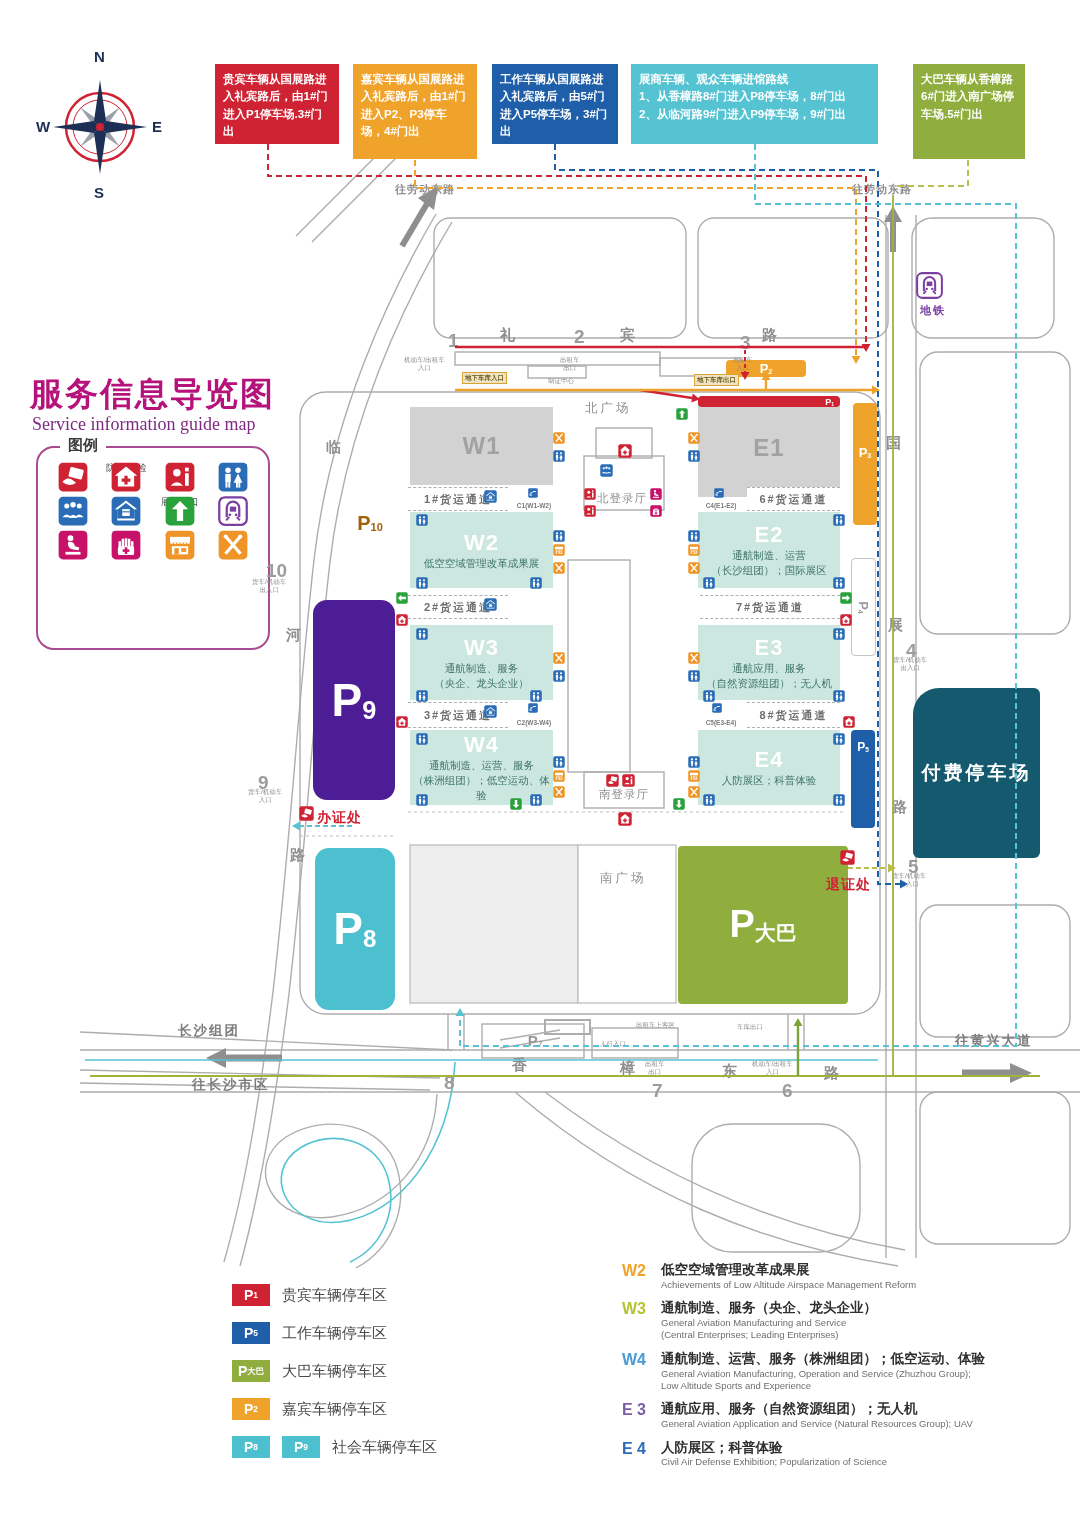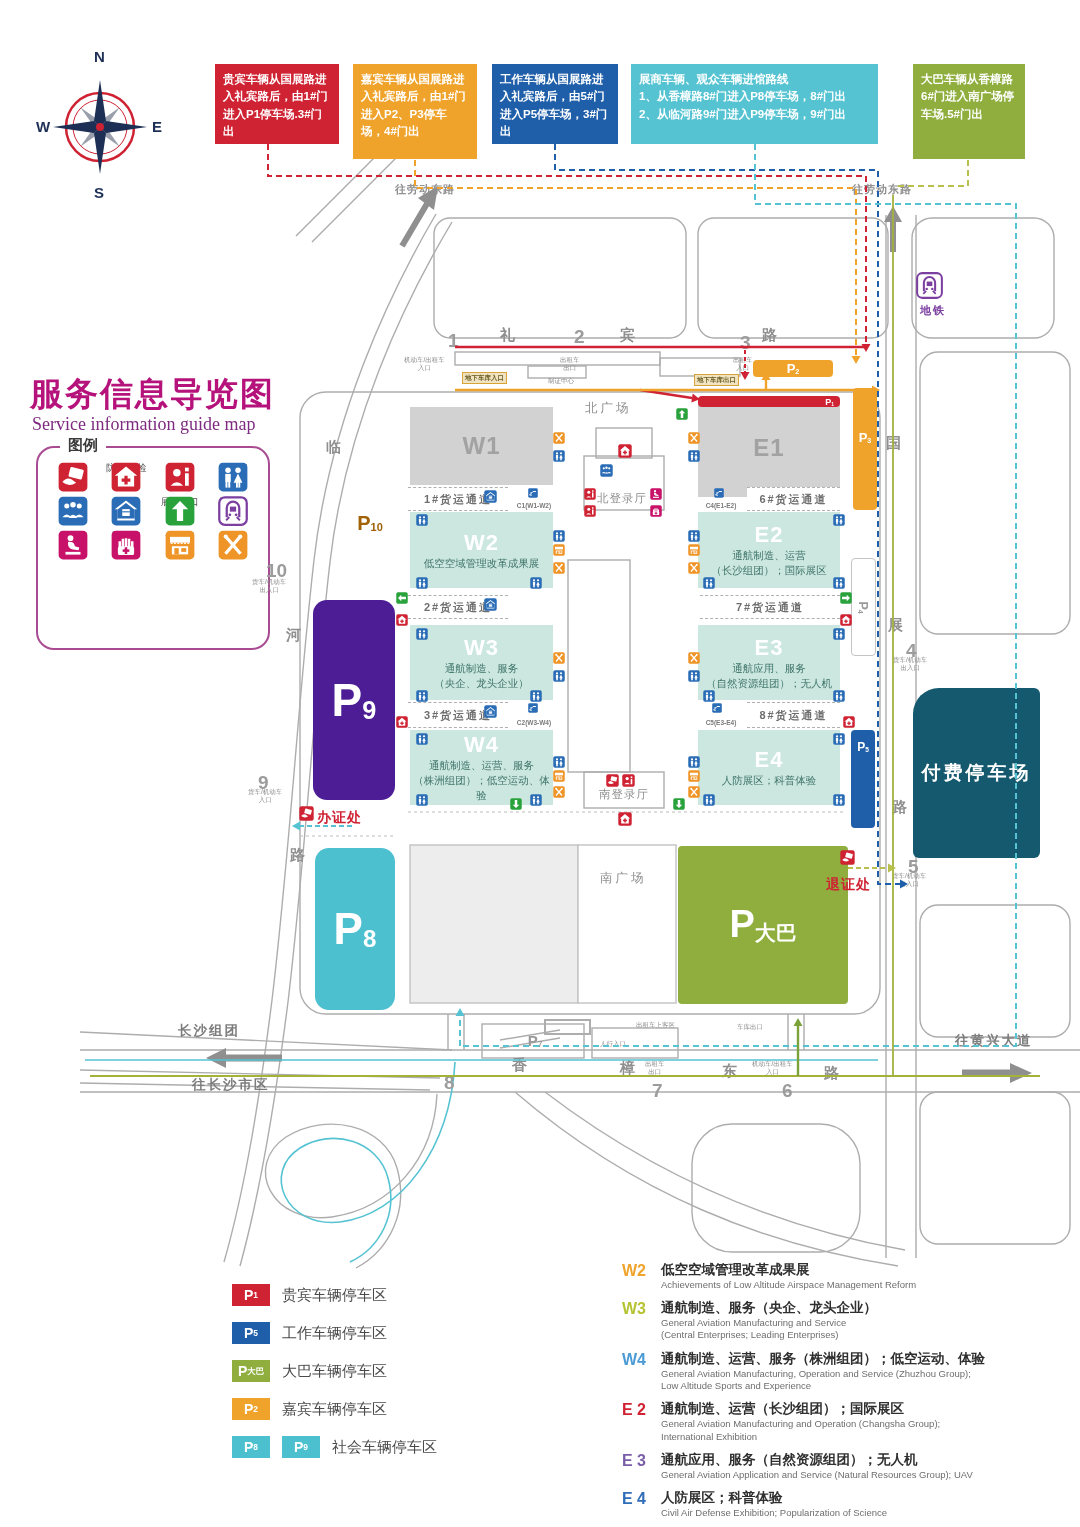--- a/index.html
+++ b/index.html
@@ -335,24 +335,24 @@
       <div class="strip" style="position: absolute; left: 747px; top: 487px; width: 93px; height: 24px;">6#货运通道</div>
       <div class="strip" style="position: absolute; left: 408px; top: 595px; width: 100px; height: 24px;">2#货运通道</div>
       <div class="strip" style="position: absolute; left: 700px; top: 595px; width: 140px; height: 24px;">7#货运通道</div>
       <div class="strip" style="position: absolute; left: 408px; top: 702px; width: 100px; height: 26px;">3#货运通道</div>
       <div class="strip small" style="position: absolute; left: 511px; top: 702px; width: 46px; height: 26px;">C2(W3-W4)</div>
       <div class="strip small" style="position: absolute; left: 698px; top: 702px; width: 46px; height: 26px;">C5(E3-E4)</div>
       <div class="strip" style="position: absolute; left: 747px; top: 702px; width: 93px; height: 26px;">8#货运通道</div>
       <div class="park" style="position: absolute; left: 698px; top: 396px; width: 142px; height: 11px; background: rgb(207, 34, 51); font-size: 9px; justify-content: flex-end; padding-right: 6px;">
         <span style="display: inline-block;">P<span class="ps">1</span></span>
       </div>
-      <div class="park" style="position: absolute; left: 753px; top: 360px; width: 80px; height: 17px; background: rgb(239, 163, 43); font-size: 13px;">
+      <div class="park" style="position: absolute; left: 726px; top: 360px; width: 80px; height: 17px; background: rgb(239, 163, 43); font-size: 13px;">
         <span style="display: inline-block;">P<span class="ps">2</span></span>
       </div>
-      <div class="park" style="position: absolute; left: 853px; top: 388px; width: 24px; height: 122px; background: rgb(239, 163, 43); font-size: 13px; align-items: flex-start; padding-top: 42px;">
+      <div class="park" style="position: absolute; left: 853px; top: 403px; width: 24px; height: 122px; background: rgb(239, 163, 43); font-size: 13px; align-items: flex-start; padding-top: 42px;">
         <span style="display: inline-block;">P<span class="ps">3</span></span>
       </div>
       <div class="park" style="position: absolute; left: 851px; top: 558px; width: 25px; height: 98px; background: rgb(255, 255, 255); color: rgb(154, 154, 154); border: 1px solid rgb(196, 196, 196); font-size: 13px;">
         <span style="transform: rotate(90deg); display: inline-block;">P<span class="ps">4</span></span>
       </div>
       <div class="park" style="position: absolute; left: 851px; top: 730px; width: 24px; height: 98px; background: rgb(31, 95, 169); font-size: 12px; align-items: flex-start; padding-top: 10px;">
         <span style="display: inline-block;">P<span class="ps">5</span></span>
       </div>
       <div class="park" style="position: absolute; left: 313px; top: 600px; width: 82px; height: 200px; background: #4c1d95; font-size: 46px; border-radius: 14px;">
         <span style="display: inline-block;">P<span class="ps">9</span></span>
@@ -1045,28 +1045,20 @@
       </div>
       <div class="hl-entry">
         <div class="hl-code" style="color: rgb(74, 155, 213);">W4</div>
         <div>
           <div class="hl-zh">通航制造、运营、服务（株洲组团）；低空运动、体验</div>
           <div class="hl-en">General Aviation Manufacturing, Operation and Service (Zhuzhou Group);
 Low Altitude Sports and Experience</div>
         </div>
       </div>
       <div class="hl-entry">
-        <div class="hl-code" style="color: rgb(207, 34, 51);">E 2</div>
-        <div>
-          <div class="hl-zh">通航制造、运营（长沙组团）；国际展区</div>
-          <div class="hl-en">General Aviation Manufacturing and Operation (Changsha Group);
-International Exhibition</div>
-        </div>
-      </div>
-      <div class="hl-entry">
         <div class="hl-code" style="color: rgb(122, 95, 168);">E 3</div>
         <div>
           <div class="hl-zh">通航应用、服务（自然资源组团）；无人机</div>
           <div class="hl-en">General Aviation Application and Service (Natural Resources Group); UAV</div>
         </div>
       </div>
       <div class="hl-entry">
         <div class="hl-code" style="color: rgb(47, 109, 184);">E 4</div>
         <div>
           <div class="hl-zh">人防展区；科普体验</div>

